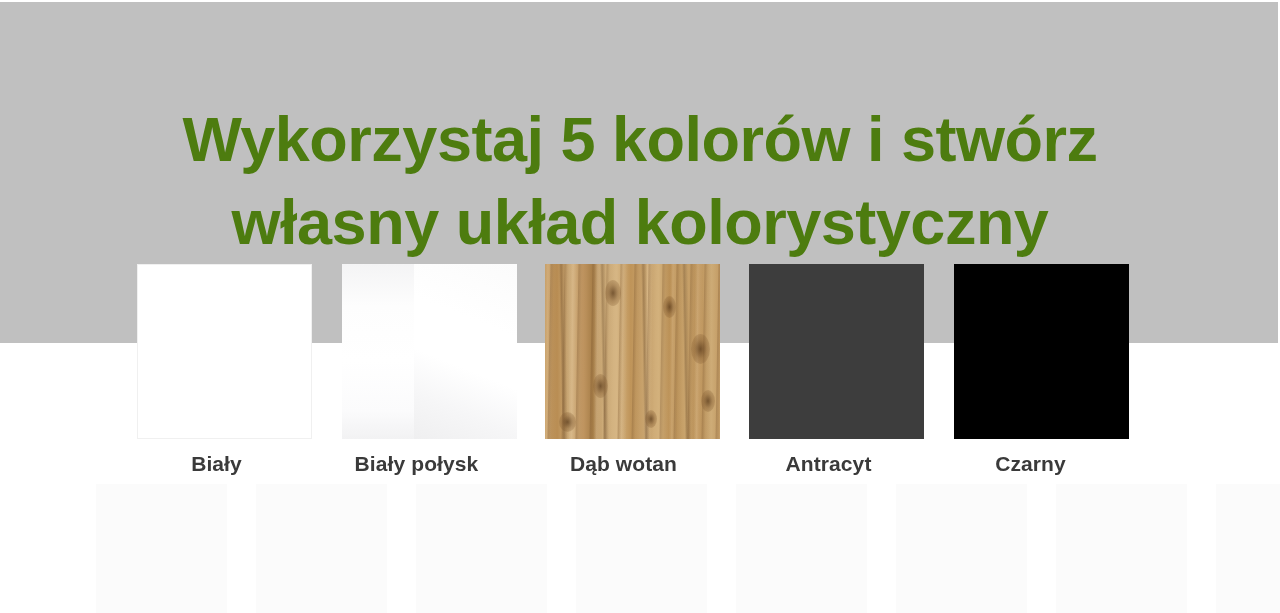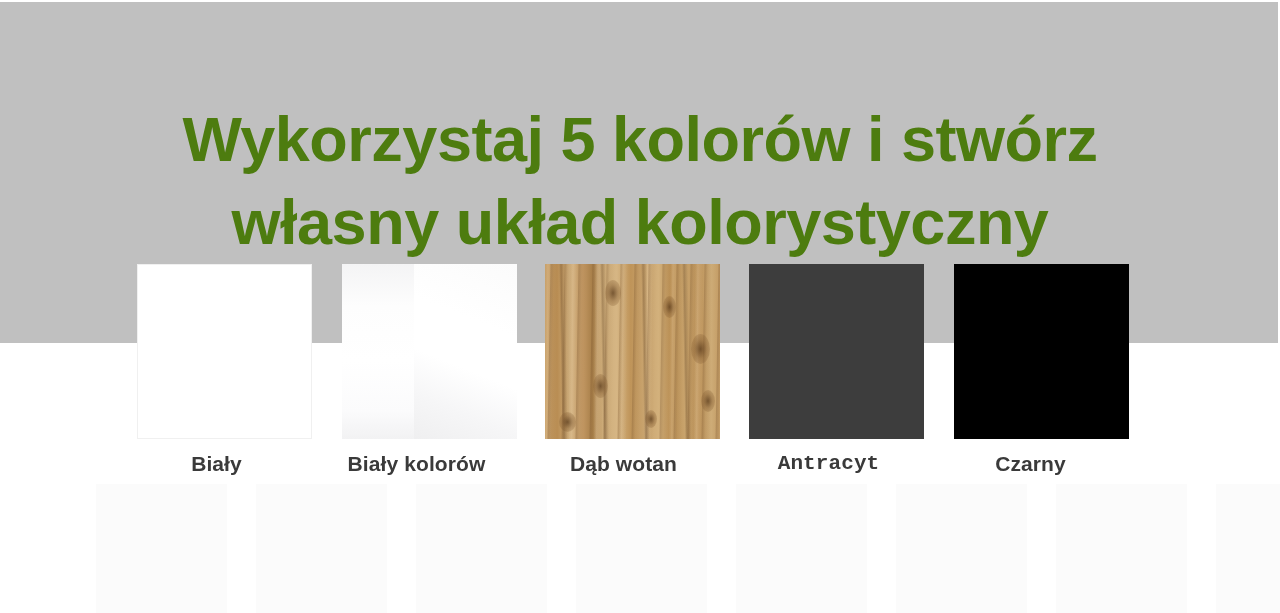--- a/index.html
+++ b/index.html
@@ -153,21 +153,21 @@
     text-align: center;
     font-size: 21px;
     font-weight: bold;
     color: #3a3a3a;
     letter-spacing: 0.1px;
     white-space: nowrap;
   }
   .swatch-cell.c0 .swatch-label { margin-left: -8px; }
   .swatch-cell.c1 .swatch-label { margin-left: -13px; }
   .swatch-cell.c2 .swatch-label { margin-left: -9px; }
-  .swatch-cell.c3 .swatch-label { margin-left: -8px; font-family: Liberation Mono, monospace; }
+  .swatch-cell.c3 .swatch-label { margin-left: -8px; }
   .swatch-cell.c4 .swatch-label { margin-left: -11px; }
 
   
   .ghost-row {
     position: absolute;
     left: 0;
     top: 484px;
     width: 1280px;
     height: 129px;
   }
@@ -188,21 +188,21 @@
 
 <div class="swatch-row">
 
   <div class="swatch-cell c0">
     <div class="swatch-tile tile-white"></div>
     <div class="swatch-label">Biały</div>
   </div>
 
   <div class="swatch-cell c1">
     <div class="swatch-tile tile-gloss"></div>
-    <div class="swatch-label">Biały kolorów</div>
+    <div class="swatch-label">Biały połysk</div>
   </div>
 
   <div class="swatch-cell c2">
     <div class="swatch-tile tile-wood">
       <span class="knot k1"></span>
       <span class="knot k2"></span>
       <span class="knot k3"></span>
       <span class="knot k4"></span>
       <span class="knot k5"></span>
       <span class="knot k6"></span>

